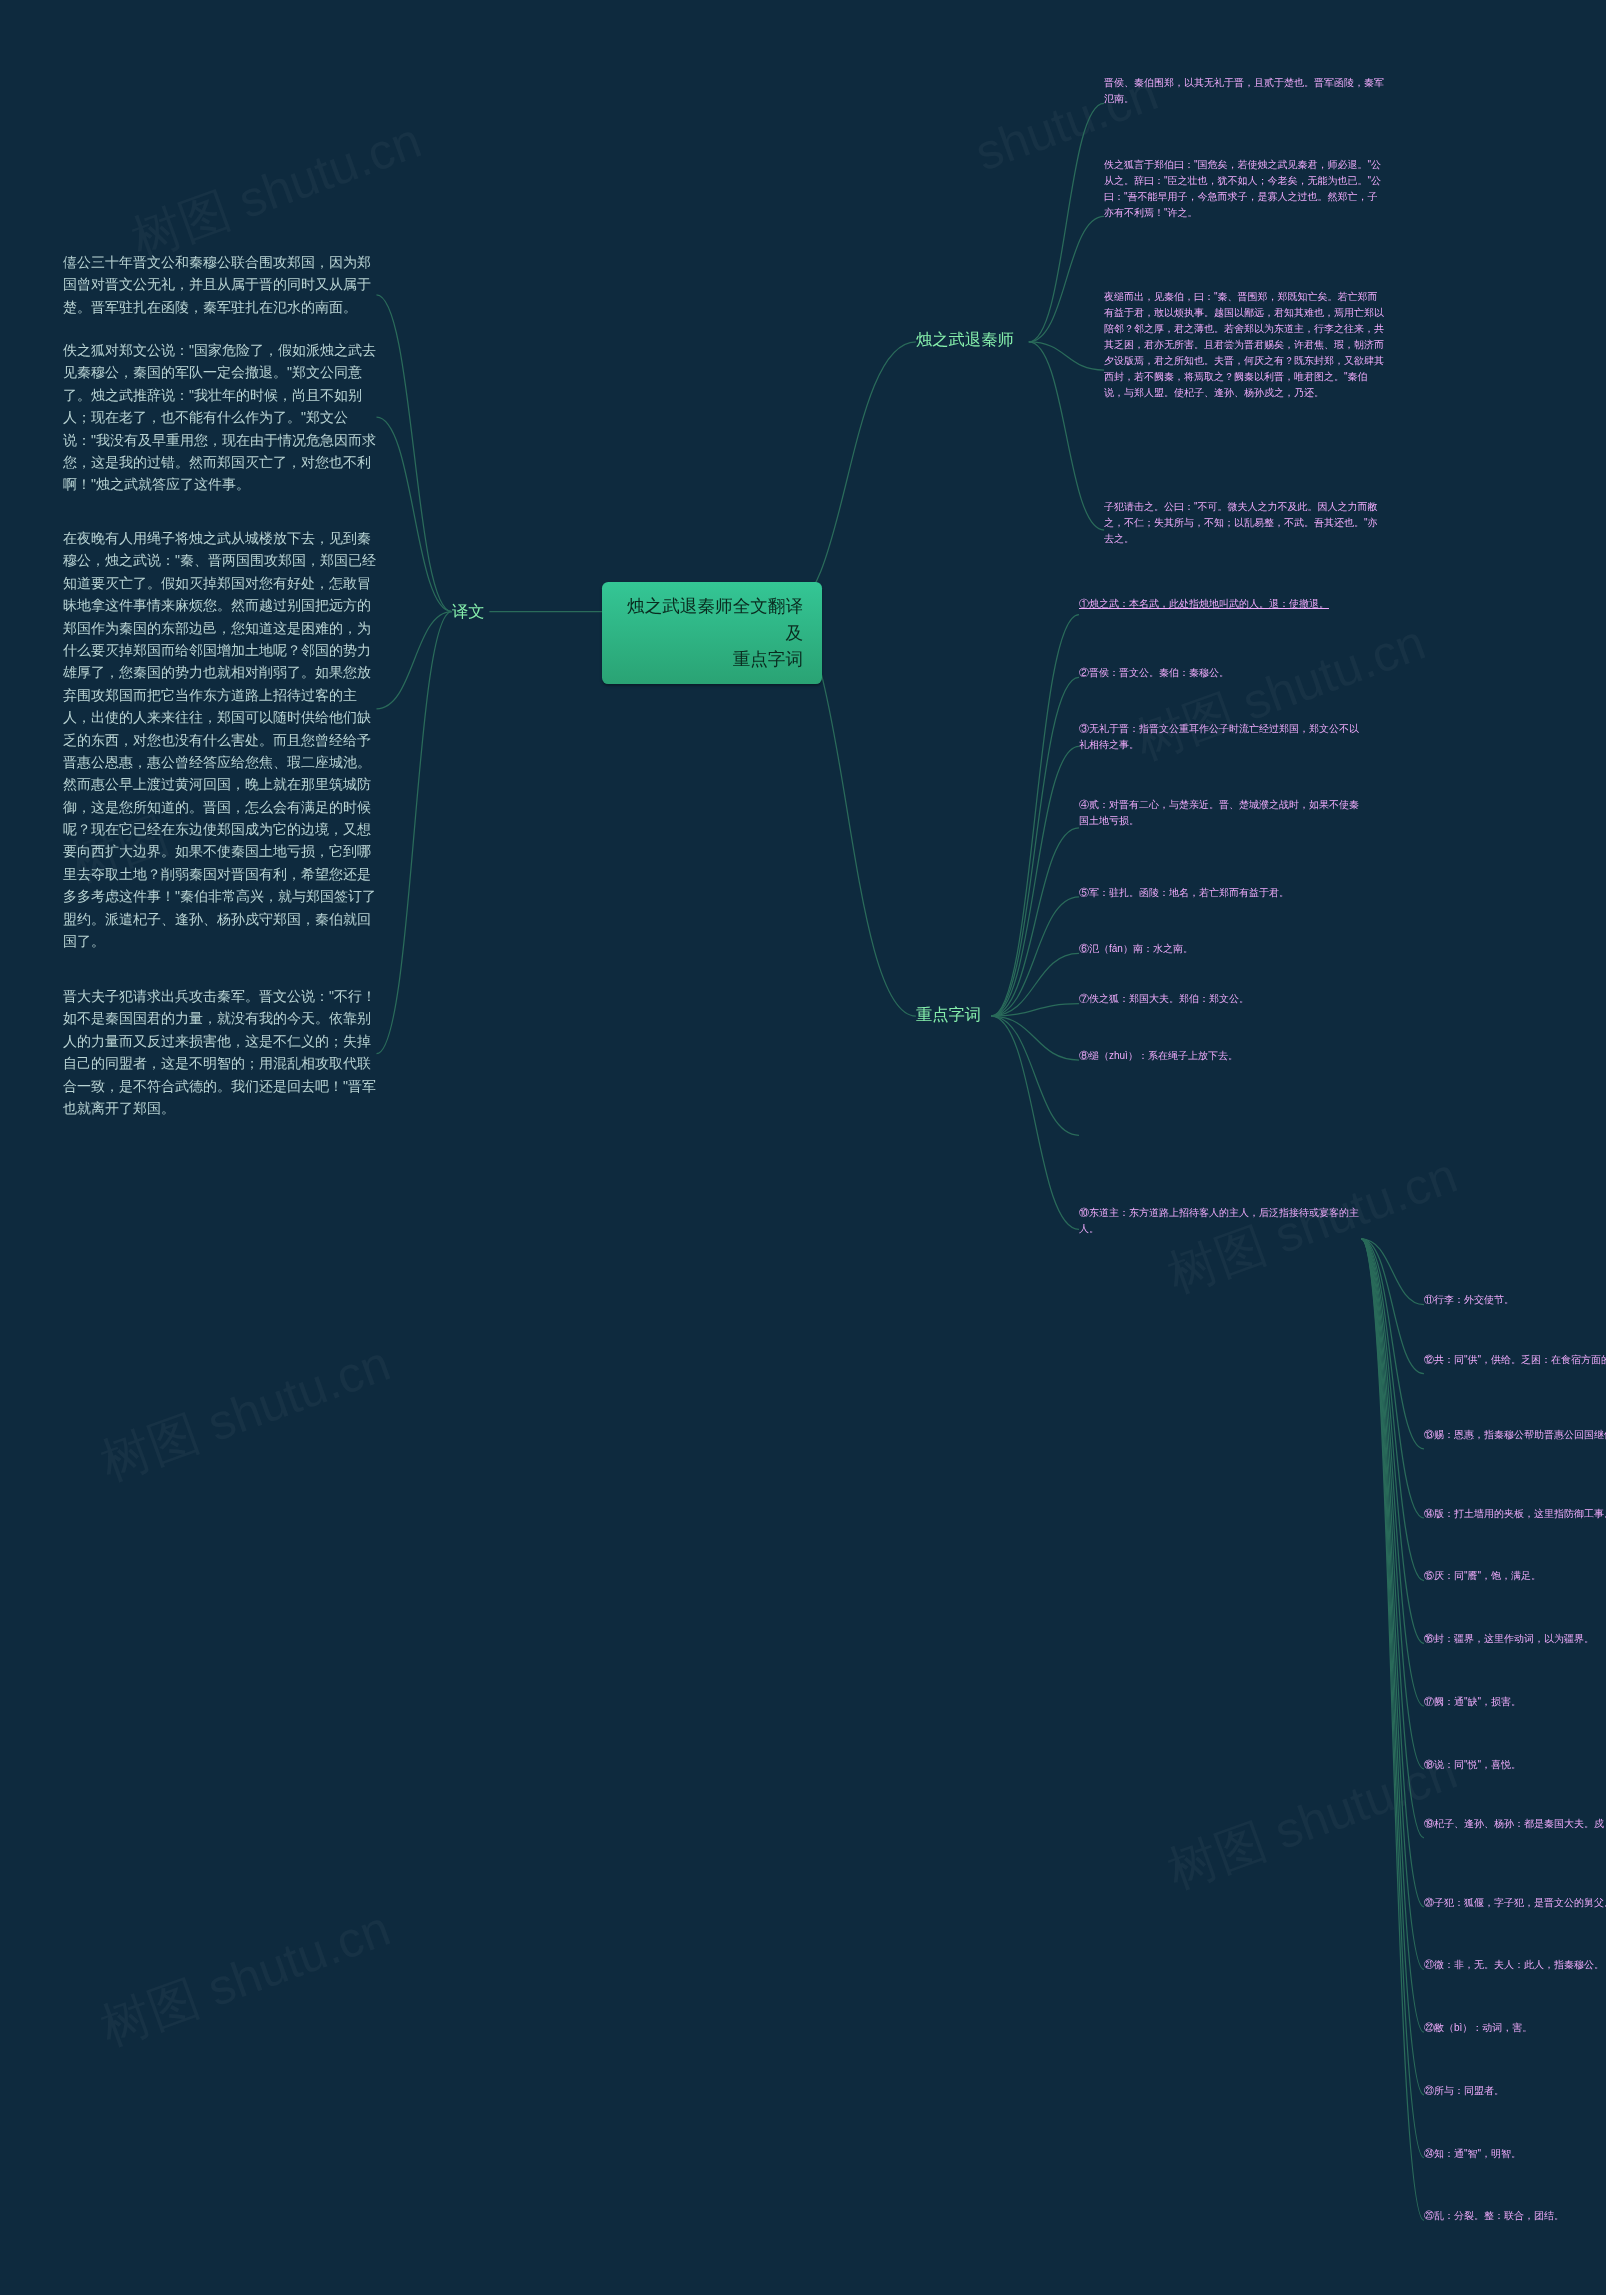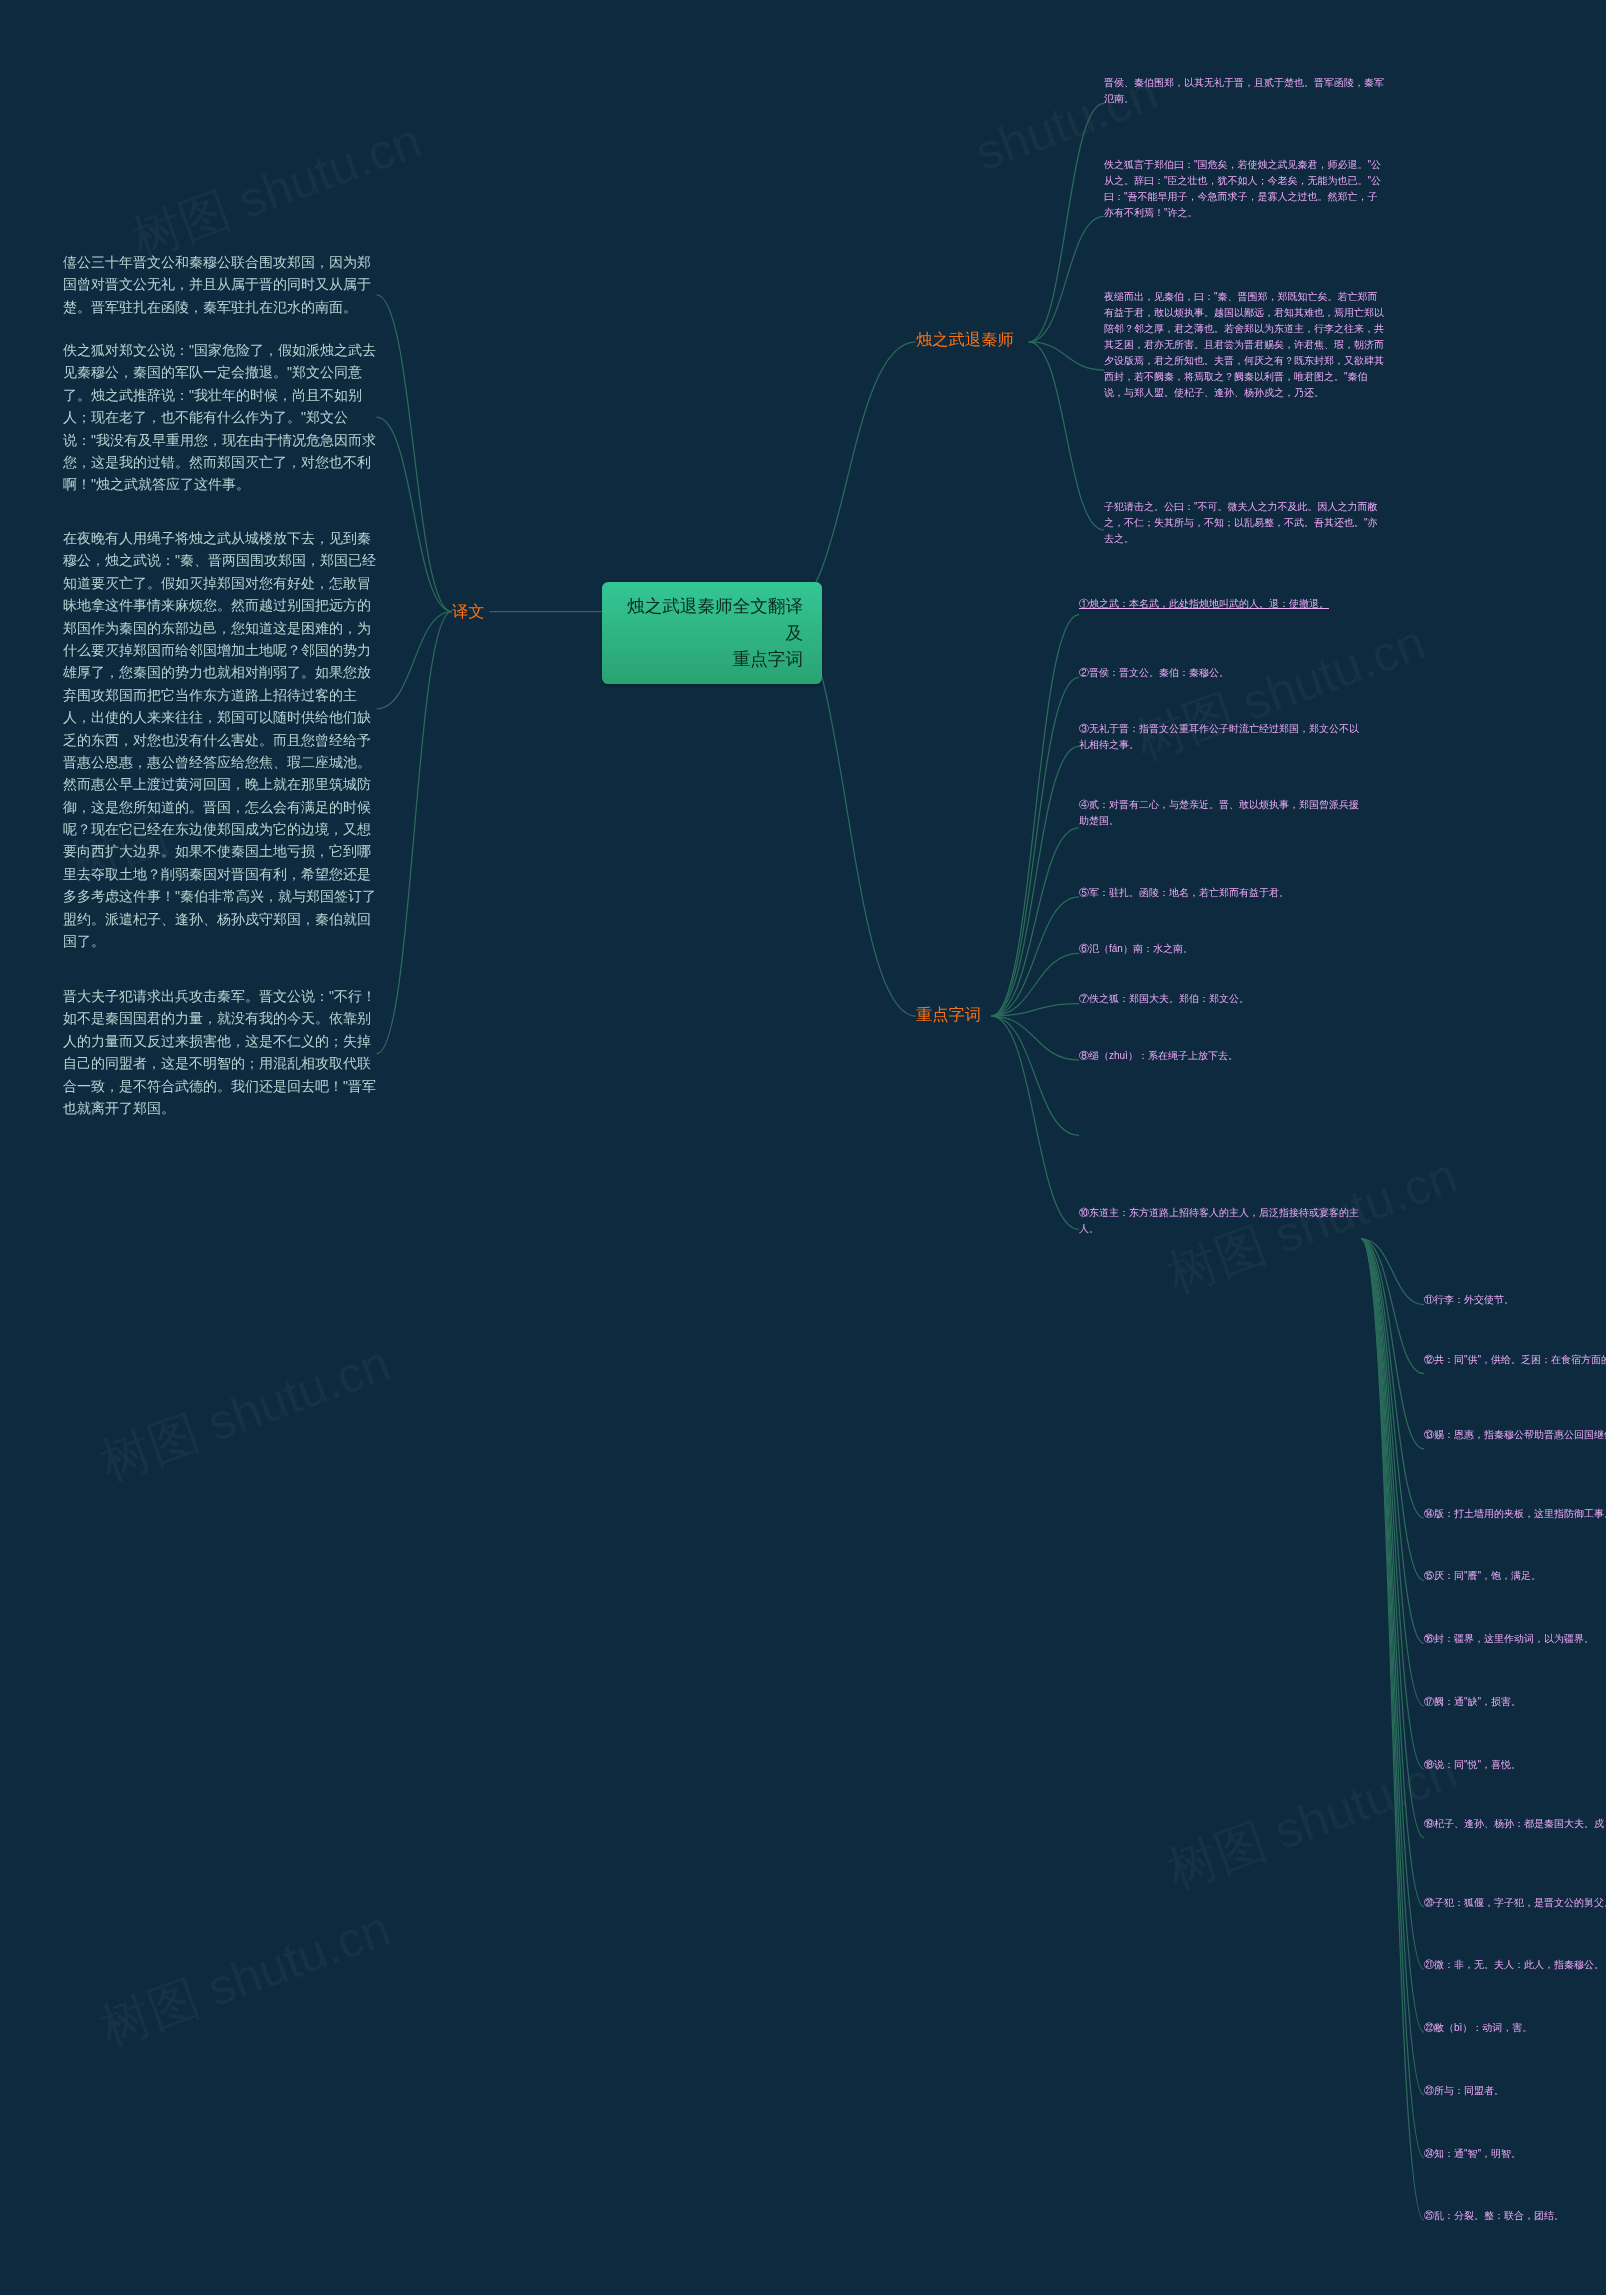--- a/index.html
+++ b/index.html
@@ -26,21 +26,21 @@
     font-weight: 500;
     padding: 11.3px 19px;
     border-radius: 6.3px;
     text-align: right;
     line-height: 1.5;
     box-shadow: 0 1.3px 2.5px rgba(0,0,0,0.3);
   }
   .branch-label {
     position: absolute;
     font-size: 16.3px;
-    color: #f97316;
+    color: #86efac;
     white-space: nowrap;
   }
   .node-box {
     position: absolute;
     font-size: 10px;
     color: #f0abfc;
     line-height: 1.6;
     width: 282px;
   }
   .node-box-wide {
@@ -147,21 +147,21 @@
   <div class="node-box" style="left:1104px; top:499px;">子犯请击之。公曰："不可。微夫人之力不及此。因人之力而敝之，不仁；失其所与，不知；以乱易整，不武。吾其还也。"亦去之。</div>
 
   <div class="node-box-wide" style="left:63px; top:251px;">僖公三十年晋文公和秦穆公联合围攻郑国，因为郑国曾对晋文公无礼，并且从属于晋的同时又从属于楚。晋军驻扎在函陵，秦军驻扎在氾水的南面。</div>
   <div class="node-box-wide" style="left:63px; top:339px;">佚之狐对郑文公说："国家危险了，假如派烛之武去见秦穆公，秦国的军队一定会撤退。"郑文公同意了。烛之武推辞说："我壮年的时候，尚且不如别人；现在老了，也不能有什么作为了。"郑文公说："我没有及早重用您，现在由于情况危急因而求您，这是我的过错。然而郑国灭亡了，对您也不利啊！"烛之武就答应了这件事。</div>
   <div class="node-box-wide" style="left:63px; top:527px;">在夜晚有人用绳子将烛之武从城楼放下去，见到秦穆公，烛之武说："秦、晋两国围攻郑国，郑国已经知道要灭亡了。假如灭掉郑国对您有好处，怎敢冒昧地拿这件事情来麻烦您。然而越过别国把远方的郑国作为秦国的东部边邑，您知道这是困难的，为什么要灭掉郑国而给邻国增加土地呢？邻国的势力雄厚了，您秦国的势力也就相对削弱了。如果您放弃围攻郑国而把它当作东方道路上招待过客的主人，出使的人来来往往，郑国可以随时供给他们缺乏的东西，对您也没有什么害处。而且您曾经给予晋惠公恩惠，惠公曾经答应给您焦、瑕二座城池。然而惠公早上渡过黄河回国，晚上就在那里筑城防御，这是您所知道的。晋国，怎么会有满足的时候呢？现在它已经在东边使郑国成为它的边境，又想要向西扩大边界。如果不使秦国土地亏损，它到哪里去夺取土地？削弱秦国对晋国有利，希望您还是多多考虑这件事！"秦伯非常高兴，就与郑国签订了盟约。派遣杞子、逢孙、杨孙戍守郑国，秦伯就回国了。</div>
   <div class="node-box-wide" style="left:63px; top:985px;">晋大夫子犯请求出兵攻击秦军。晋文公说："不行！如不是秦国国君的力量，就没有我的今天。依靠别人的力量而又反过来损害他，这是不仁义的；失掉自己的同盟者，这是不明智的；用混乱相攻取代联合一致，是不符合武德的。我们还是回去吧！"晋军也就离开了郑国。</div>
 
   <div class="node-box" style="left:1079px; top:596px;text-decoration:underline;">①烛之武：本名武，此处指烛地叫武的人。退：使撤退。</div>
   <div class="node-box" style="left:1079px; top:665px;">②晋侯：晋文公。秦伯：秦穆公。</div>
   <div class="node-box" style="left:1079px; top:721px;">③无礼于晋：指晋文公重耳作公子时流亡经过郑国，郑文公不以礼相待之事。</div>
-  <div class="node-box" style="left:1079px; top:797px;">④贰：对晋有二心，与楚亲近。晋、敢以烦执事，郑国曾派兵援助楚国。</div>
+  <div class="node-box" style="left:1079px; top:797px;">④贰：对晋有二心，与楚亲近。晋、楚城濮之战时，如果不使秦国土地亏损。</div>
   <div class="node-box" style="left:1079px; top:885px;">⑤军：驻扎。函陵：地名，若亡郑而有益于君。</div>
   <div class="node-box" style="left:1079px; top:941px;">⑥氾（fán）南：水之南。</div>
   <div class="node-box" style="left:1079px; top:991px;">⑦佚之狐：郑国大夫。郑伯：郑文公。</div>
   <div class="node-box" style="left:1079px; top:1048px;">⑧缒（zhuì）：系在绳子上放下去。</div>
   <div class="node-box" style="left:1079px; top:1205px;">⑩东道主：东方道路上招待客人的主人，后泛指接待或宴客的主人。</div>
 
   <div class="node-box" style="left:1424px; top:1292px; width:295px;">⑪行李：外交使节。</div>
   <div class="node-box" style="left:1424px; top:1352px; width:295px;">⑫共：同"供"，供给。乏困：在食宿方面的不足。</div>
   <div class="node-box" style="left:1424px; top:1427px; width:295px;">⑬赐：恩惠，指秦穆公帮助晋惠公回国继位之事。</div>
   <div class="node-box" style="left:1424px; top:1506px; width:295px;">⑭版：打土墙用的夹板，这里指防御工事。</div>

